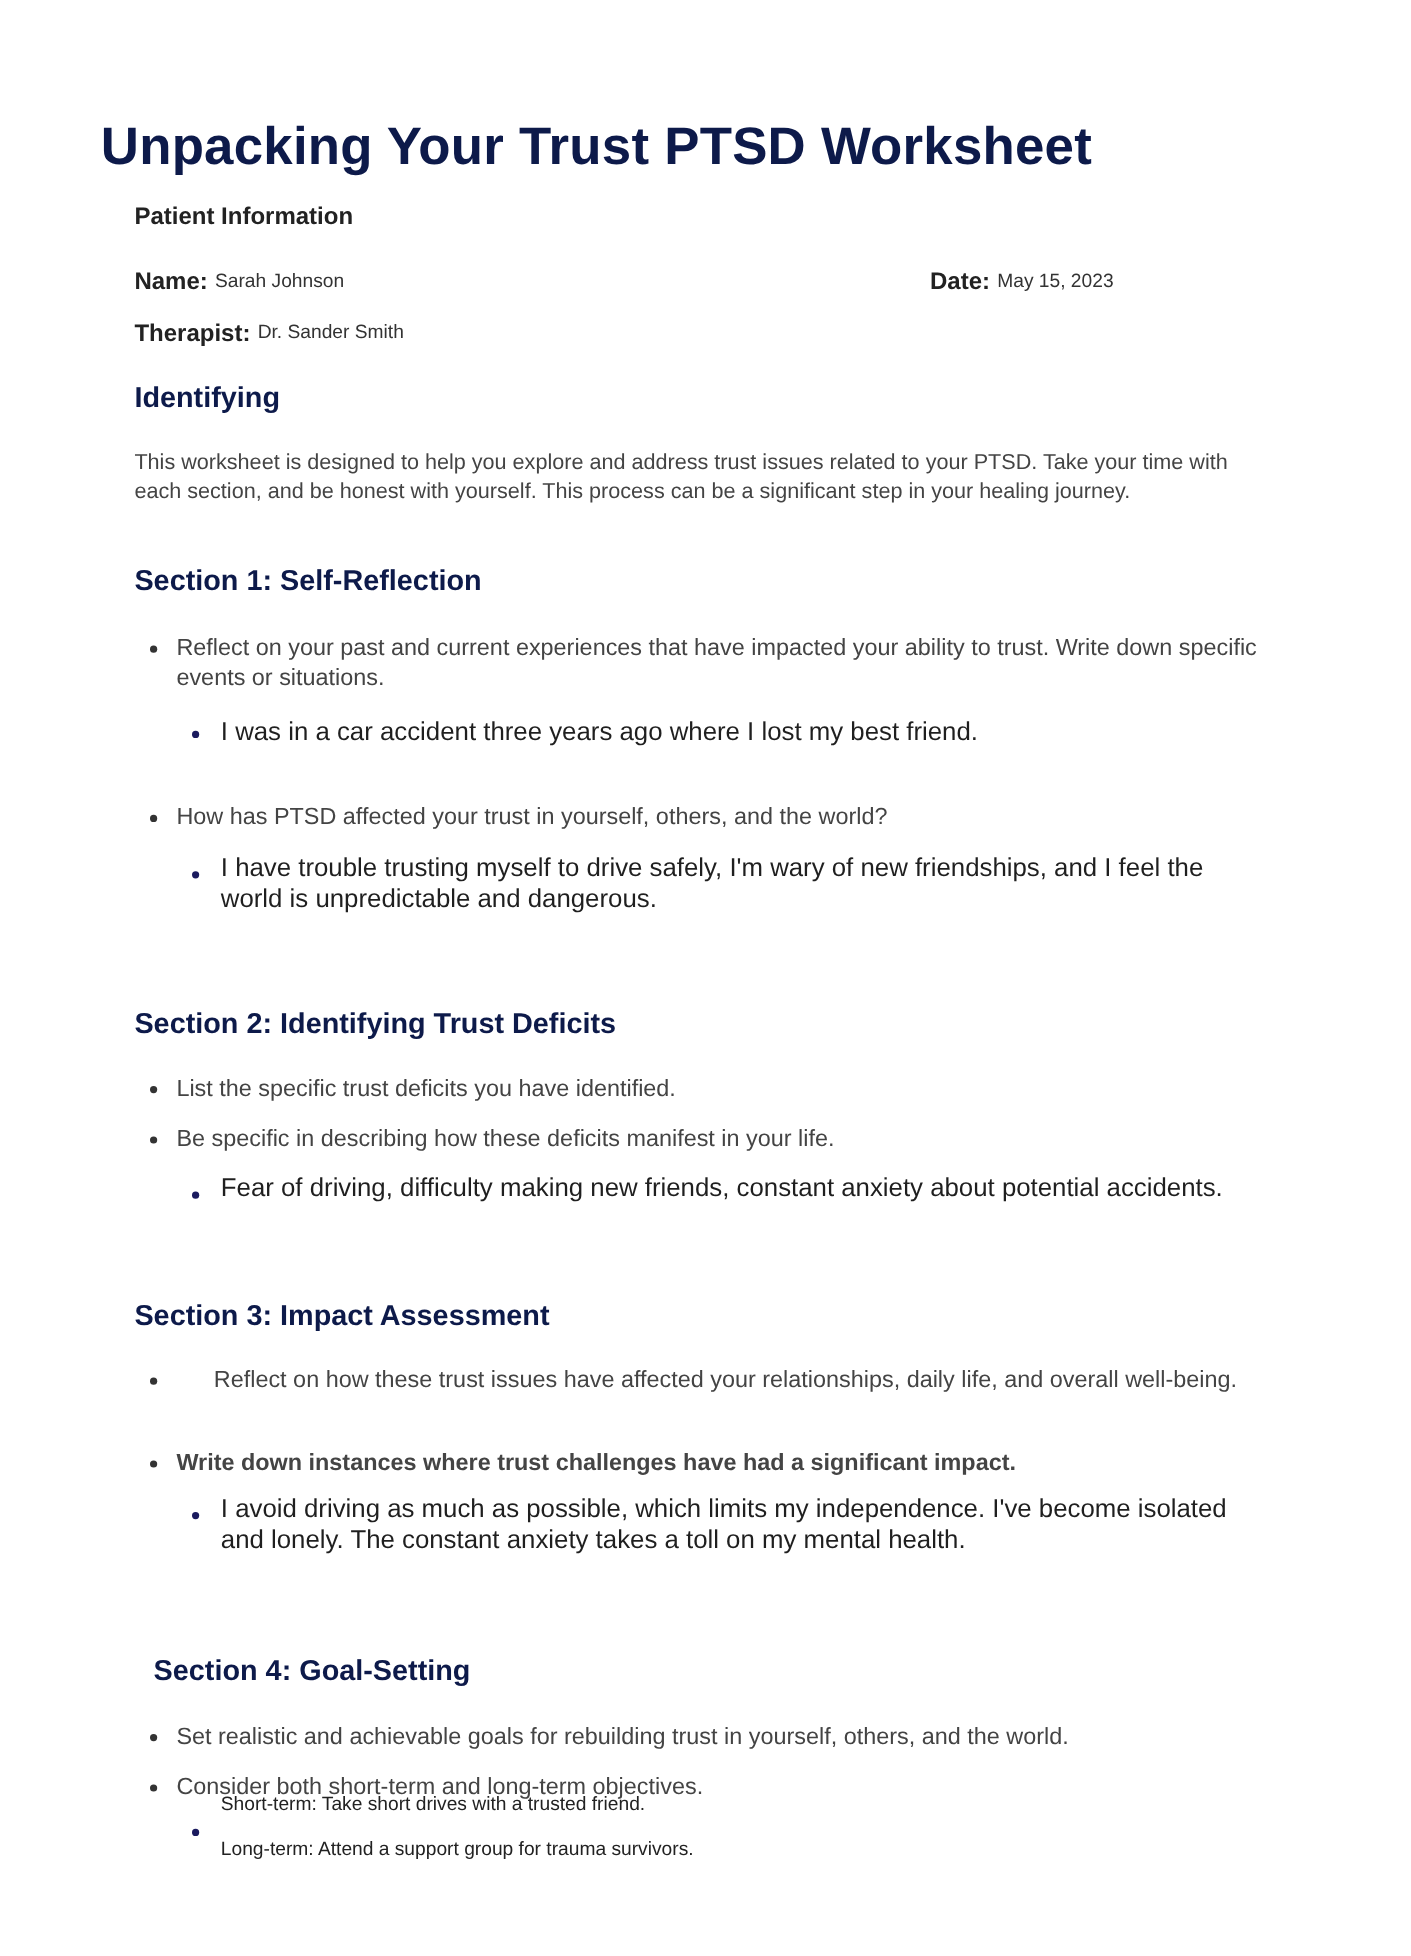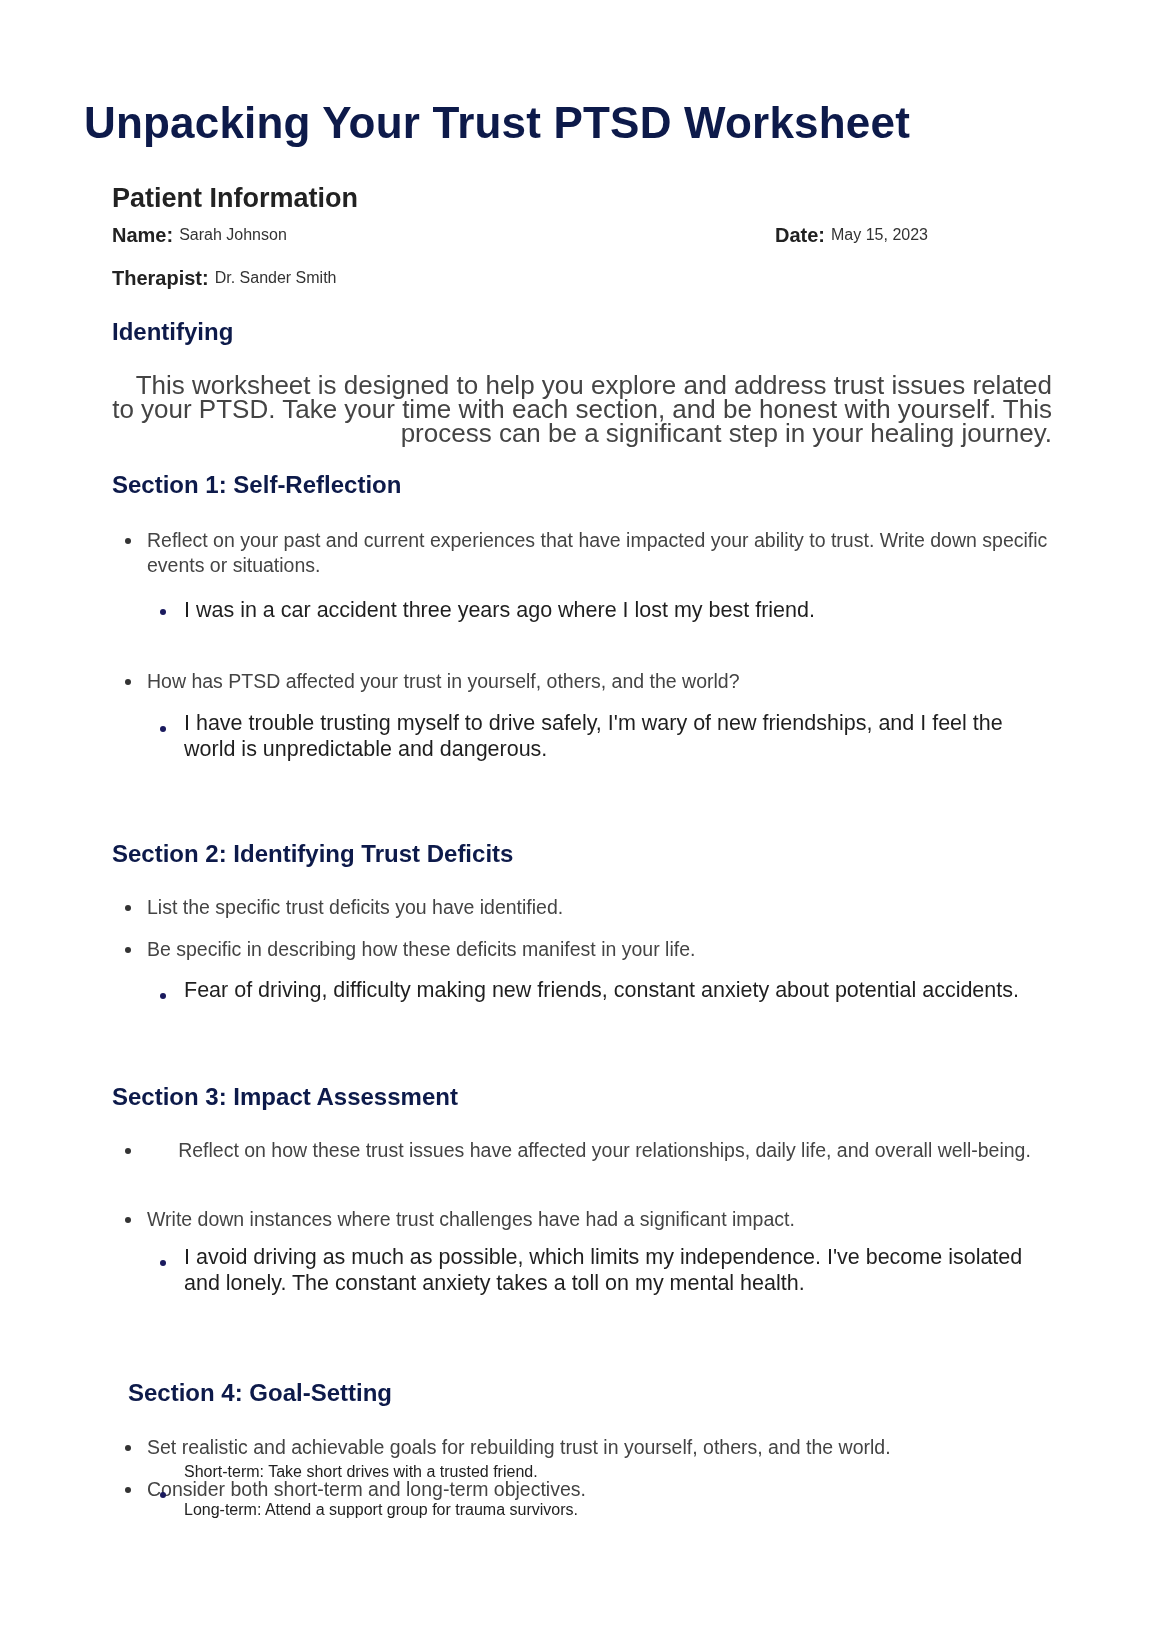--- a/index.html
+++ b/index.html
@@ -27,22 +27,22 @@
       top: 98px;
       text-align: center;
       font-size: 44px;
       font-weight: bold;
       color: #0d1a4a;
       margin: 0;
       letter-spacing: 0.2px;
     }
     .abs { position: absolute; }
     .pi-heading {
-      left: 112px; top: 183px;
-      font-size: 27px; font-weight: bold; color: #222;
+      left: 112px; top: 170px;
+      font-size: 20px; font-weight: bold; color: #222;
     }
     .field-label {
       font-size: 20px; font-weight: bold; color: #222;
     }
     .field-value {
       font-size: 16px; color: #333; margin-left: 6px;
       position: relative; top: -2px;
     }
     .row-name { left: 112px; top: 224px; }
     .row-date { left: 775px; top: 224px; }
@@ -53,25 +53,24 @@
       left: 112px;
       font-size: 24px;
       font-weight: bold;
       color: #0d1a4a;
       margin: 0;
     }
     .para {
       position: absolute;
       left: 112px;
       width: 940px;
-      font-size: 26px;
+      font-size: 18px;
       line-height: 24px;
       color: #444;
       margin: 0;
-      text-align: right;
     }
     ul.q {
       position: absolute;
       left: 112px;
       width: 950px;
       margin: 0;
       padding: 0;
       list-style: none;
     }
     ul.q > li {
@@ -182,33 +181,33 @@
     <li>Be specific in describing how these deficits manifest in your life.</li>
   </ul>
   <ul class="a lowdot" style="top:977px;">
     <li>Fear of driving, difficulty making new friends, constant anxiety about potential accidents.</li>
   </ul>
 
   <h2 class="section-heading" style="top:1083px;text-align:center;">Section 3: Impact Assessment</h2>
   <ul class="q" style="top:1138px;text-align:center;">
     <li>Reflect on how these trust issues have affected your relationships, daily life, and overall well-being.</li>
   </ul>
-  <ul class="q" style="top:1207px;">
+  <ul class="q" style="top:1207px;font-weight:bold;">
     <li>Write down instances where trust challenges have had a significant impact.</li>
   </ul>
   <ul class="a lowdot" style="top:1244px;">
     <li>I avoid driving as much as possible, which limits my independence. I've become isolated and lonely. The constant anxiety takes a toll on my mental health.</li>
   </ul>
 
   <h2 class="section-heading" style="top:1379px;margin-left:16px;">Section 4: Goal-Setting</h2>
   <ul class="q" style="top:1477px;">
     <li>Consider both short-term and long-term objectives.</li>
   </ul>
   <ul class="q" style="top:1435px;">
     <li>Set realistic and achievable goals for rebuilding trust in yourself, others, and the world.</li>
   </ul>
-  <div class="goal-block" style="top:1460px; height:60px;">
+  <div class="goal-block" style="top:1492px; height:60px;">
     <span class="goal-dot"></span>
     <div class="goal-line" style="top:3px;">Short-term: Take short drives with a trusted friend.</div>
     <div class="goal-line" style="top:41px;">Long-term: Attend a support group for trauma survivors.</div>
   </div>
 
 </div>
 
 </body></html>

